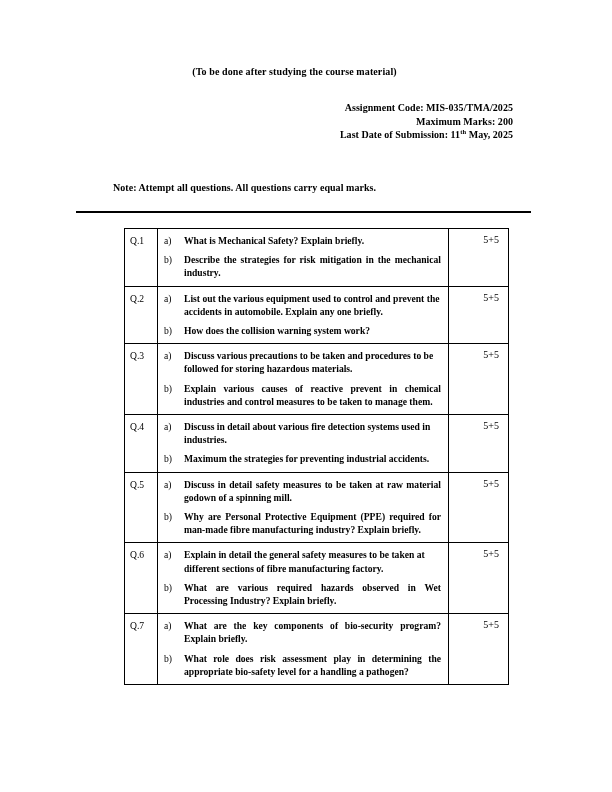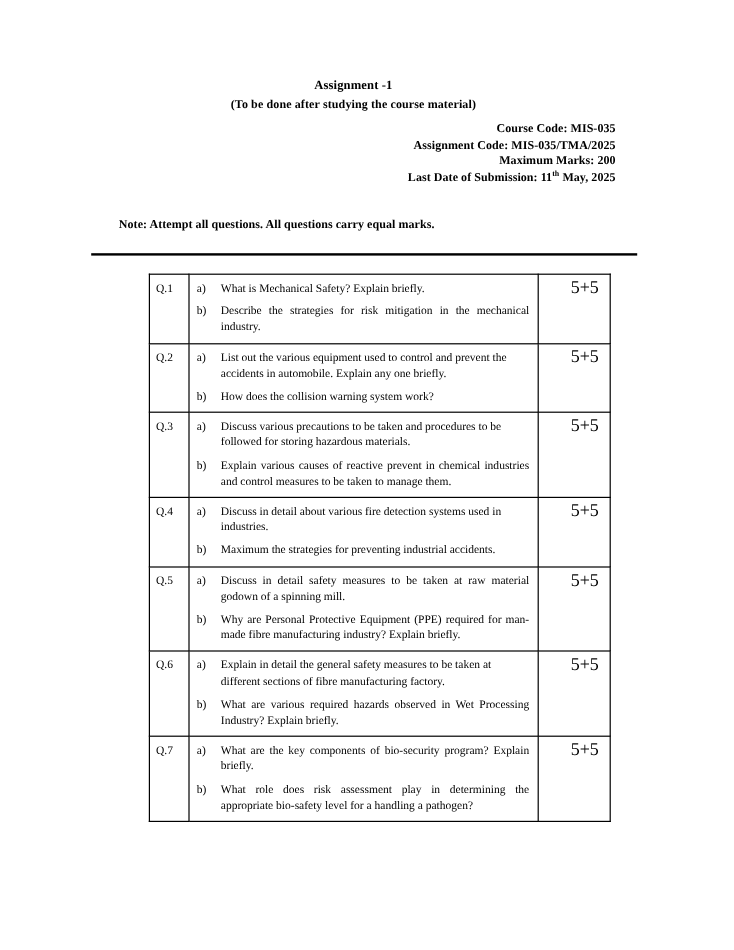--- a/index.html
+++ b/index.html
@@ -55,21 +55,21 @@
     letter-spacing: 0.05px;
   }
   .info-line sup {
     font-size: 6.6px;
     vertical-align: super;
     line-height: 0;
   }
 
   .note-line {
     position: absolute;
-    left: 99px;
+    left: 113px;
     top: 182px;
     font-weight: bold;
     font-size: 10px;
     letter-spacing: 0.05px;
   }
 
   .rule {
     position: absolute;
     left: 76px;
     top: 211px;
@@ -98,21 +98,21 @@
   .col-marks { width: 60px; }
 
   .qno {
     font-size: 9.6px;
     padding: 6px 0 6px 5px;
     line-height: 12.6px;
     white-space: nowrap;
   }
 
   .marks {
-    font-size: 15px;
+    font-size: 10px;
     padding: 5px 9px 6px 0;
     text-align: right;
     line-height: 12.6px;
     white-space: nowrap;
   }
 
   .body-cell {
     padding: 5px 7px 6px 6px;
   }
 
@@ -128,35 +128,34 @@
     font-size: 9.6px;
     line-height: 13.2px;
   }
   .part-text {
     flex: 1 1 auto;
     font-size: 9.6px;
     line-height: 13.2px;
     text-align: justify;
     text-justify: inter-word;
     hyphens: none;
+    font-weight: bold;
   }
   .part-text.nojustify { text-align: left; }
 </style>
 </head>
 <body>
 
 <div class="page">
 
   <div class="header-block">
-    <div class="title-line">Assignment -1</div>
     <div class="title-line sub">(To be done after studying the course material)</div>
   </div>
 
   <div class="info-block">
-    <div class="info-line">Course Code: MIS-035</div>
     <div class="info-line">Assignment Code: MIS-035/TMA/2025</div>
     <div class="info-line">Maximum Marks: 200</div>
     <div class="info-line"><span>Last Date of Submission: 11</span><sup>th</sup><span> May, 2025</span></div>
   </div>
 
   <div class="note-line">Note: Attempt all questions. All questions carry equal marks.</div>
 
   <div class="rule"></div>
 
   <table class="qtable">

